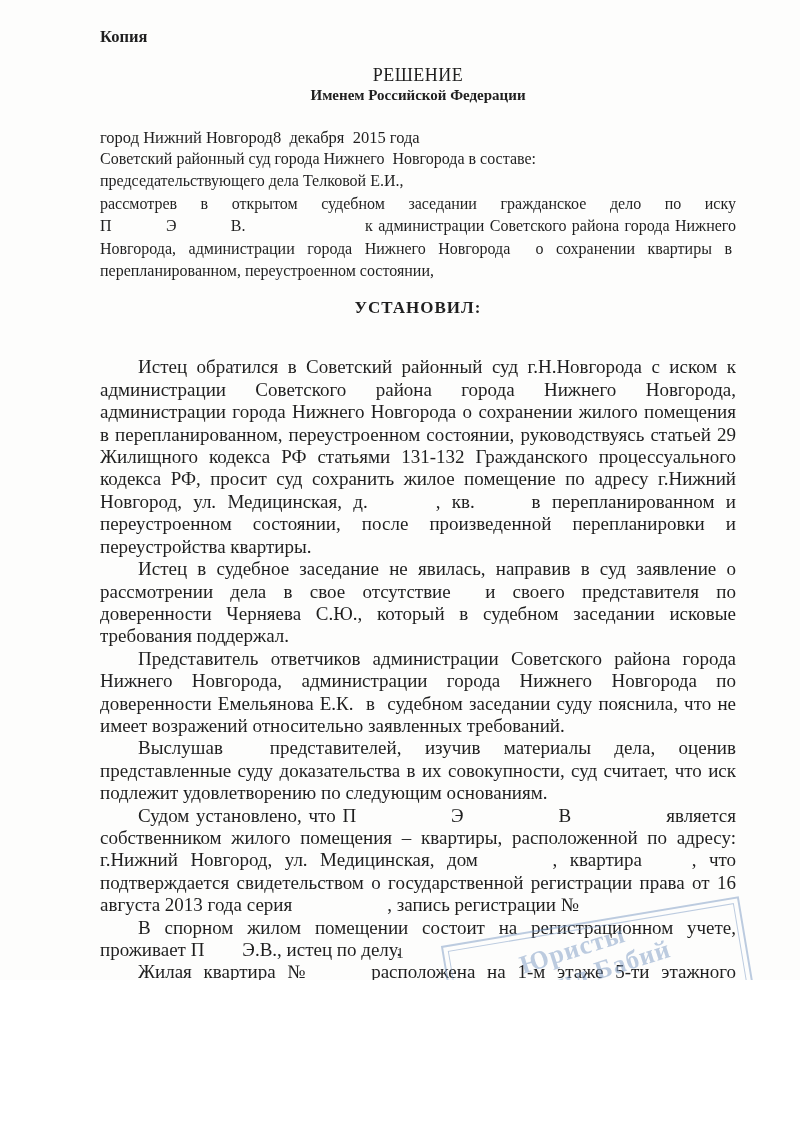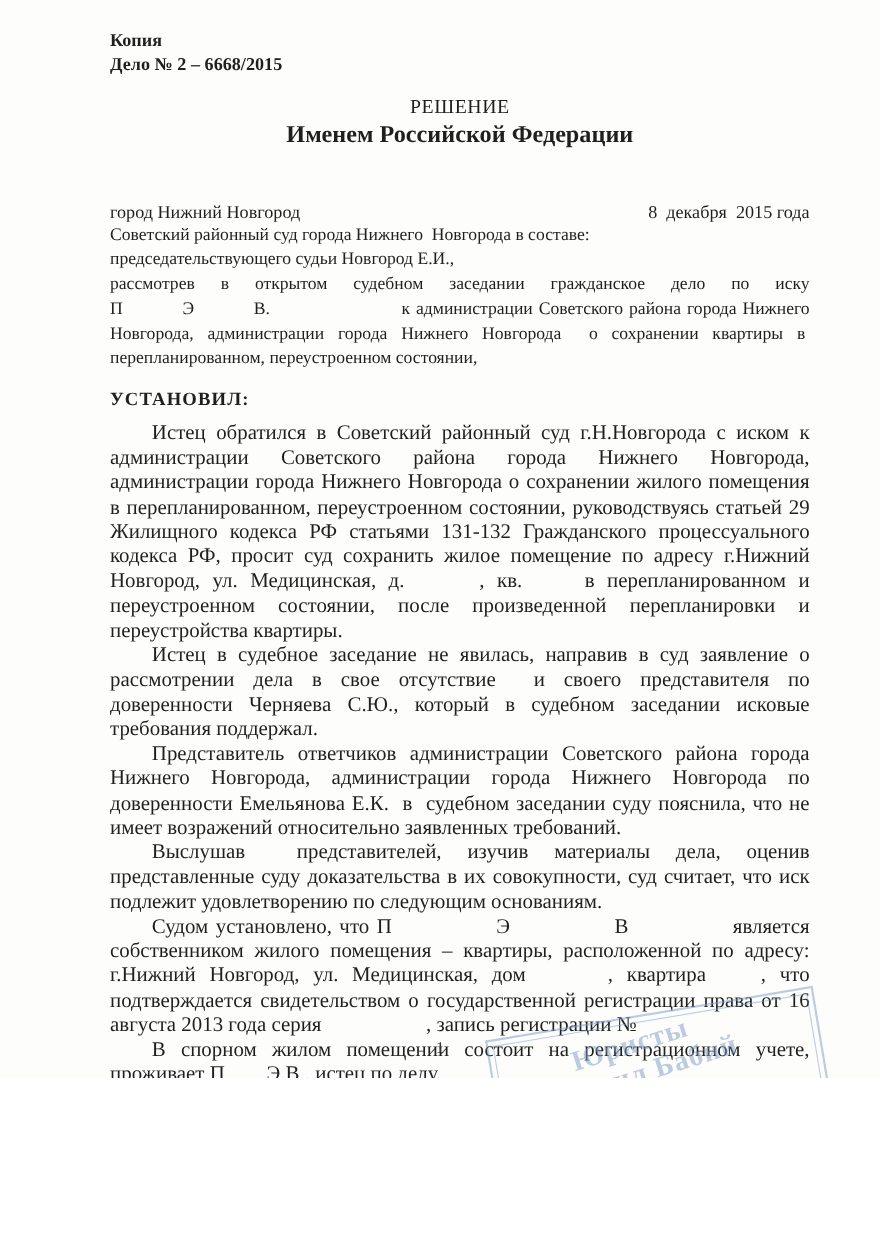--- a/index.html
+++ b/index.html
@@ -4,25 +4,25 @@
 <style>
   html,body { margin:0; padding:0; background:#ffffff; }
   .page {
     position:relative; width:800px; height:980px;
     background:#fdfdfc; overflow:hidden;
     font-family:"Liberation Serif", serif; color:#1f1f1f;
   }
   .content { position:absolute; left:100px; top:26px; width:636px; }
   .doc-meta { font-size:16.5px; font-weight:bold; line-height:22px; }
   .title { text-align:center; font-weight:normal; font-size:18px; margin-top:17px; letter-spacing:0.5px; }
-  .subtitle { text-align:center; font-weight:bold; font-size:22px; margin-top:1px; }
-  .city-date { display:flex; justify-content:space-between; margin-top:48px; font-size:16.5px; }
+  .subtitle { text-align:center; font-weight:bold; font-size:15px; margin-top:1px; }
+  .city-date { display:flex; margin-top:24px; font-size:16.5px; }
   .intro { font-size:16px; line-height:22.4px; }
   .jp { text-align:justify; margin:0; }
-  .heading { text-align:left; font-weight:bold; font-size:17px; letter-spacing:1px; margin:16px 0 10px 0; }
+  .heading { text-align:center; font-weight:bold; font-size:17px; letter-spacing:1px; margin:16px 0 38px 0; }
   .bodytext p { margin:0; text-indent:38px; text-align:justify; font-size:19px; line-height:22.4px; }
   .pagenum { position:absolute; left:0; right:0; bottom:18px; text-align:center; font-size:15px; color:#333; }
   .stamp {
     position:absolute; left:452px; top:920px; width:302px; height:160px;
     transform:rotate(-9.5deg); transform-origin:center center;
     border:2px solid var(--stamp-color, #7d9bc4);
     padding:4px; box-sizing:border-box;
     opacity:0.5; color:var(--stamp-color, #7d9bc4);
     pointer-events:none;
   }
@@ -39,33 +39,32 @@
   }
   .stamp-url { font-size:13px; font-weight:normal; letter-spacing:0.5px; margin-top:3px; }
 </style>
 </head>
 <body>
 
 <div class="page">
   <div class="content">
 
     <div class="doc-meta">Копия</div>
-    <div class="doc-meta">Дело № 2 – 6668/2015</div>
 
     <div class="title">РЕШЕНИЕ</div>
     <div class="subtitle">Именем Российской Федерации</div>
 
     <div class="city-date">
       <span>город Нижний Новгород</span>
       <span>8&nbsp; декабря&nbsp; 2015 года</span>
     </div>
 
     <div class="intro">
       <div>Советский районный суд города Нижнего&nbsp; Новгорода в составе:</div>
-      <div>председательствующего судьи Новгород Е.И.,</div>
+      <div>председательствующего дела Телковой Е.И.,</div>
       <p class="jp">рассмотрев в открытом судебном заседании гражданское дело по иску П&nbsp;&nbsp;&nbsp;&nbsp;&nbsp;&nbsp;&nbsp;&nbsp;&nbsp;&nbsp;Э&nbsp;&nbsp;&nbsp;&nbsp;&nbsp;&nbsp;&nbsp;&nbsp;&nbsp;&nbsp;В.&nbsp;&nbsp;&nbsp;&nbsp;&nbsp;&nbsp;&nbsp;&nbsp;&nbsp;&nbsp;&nbsp;&nbsp;&nbsp;&nbsp;&nbsp;&nbsp;&nbsp;&nbsp;&nbsp;&nbsp;&nbsp;&nbsp;к администрации Советского района города Нижнего Новгорода, администрации города Нижнего Новгорода&nbsp; о сохранении квартиры в&nbsp; перепланированном, переустроенном состоянии,</p>
     </div>
 
     <div class="heading">УСТАНОВИЛ:</div>
 
     <div class="bodytext">
       <p>Истец обратился в Советский районный суд г.Н.Новгорода с иском к администрации Советского района города Нижнего Новгорода, администрации города Нижнего Новгорода о сохранении жилого помещения в перепланированном, переустроенном состоянии, руководствуясь статьей 29 Жилищного кодекса РФ статьями 131-132 Гражданского процессуального кодекса РФ, просит суд сохранить жилое помещение по адресу г.Нижний Новгород, ул. Медицинская, д.&nbsp;&nbsp;&nbsp;&nbsp;&nbsp;&nbsp;, кв.&nbsp;&nbsp;&nbsp;&nbsp; в перепланированном и переустроенном состоянии, после произведенной перепланировки и переустройства квартиры.</p>
       <p>Истец в судебное заседание не явилась, направив в суд заявление о рассмотрении дела в свое отсутствие&nbsp; и своего представителя по доверенности Черняева С.Ю., который в судебном заседании исковые требования поддержал.</p>
       <p>Представитель ответчиков администрации Советского района города Нижнего Новгорода, администрации города Нижнего Новгорода по доверенности Емельянова Е.К.&nbsp; в&nbsp; судебном заседании суду пояснила, что не имеет возражений относительно заявленных требований.</p>
       <p>Выслушав&nbsp; представителей, изучив материалы дела, оценив представленные суду доказательства в их совокупности, суд считает, что иск подлежит удовлетворению по следующим основаниям.</p>

